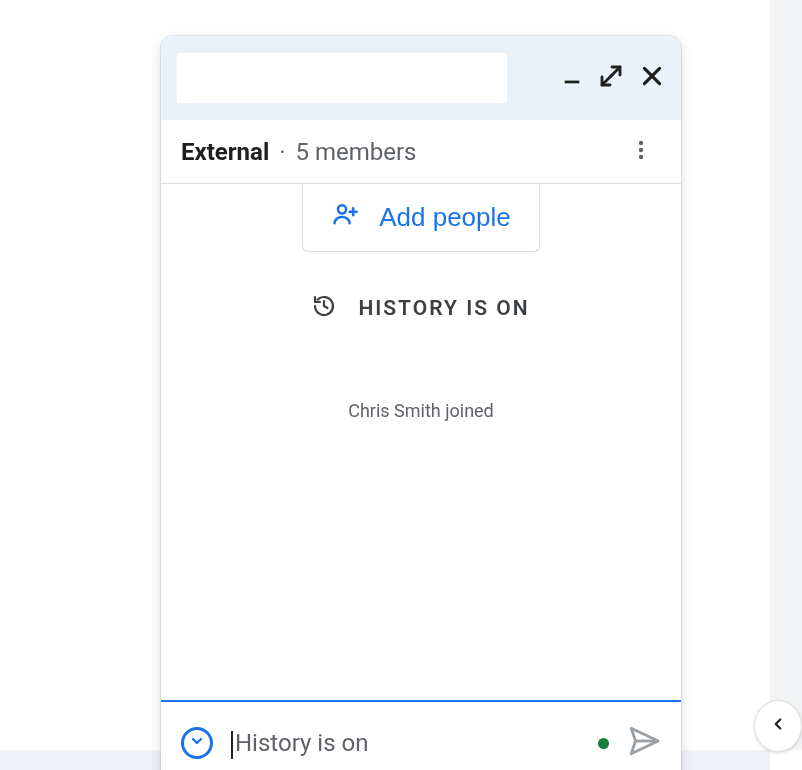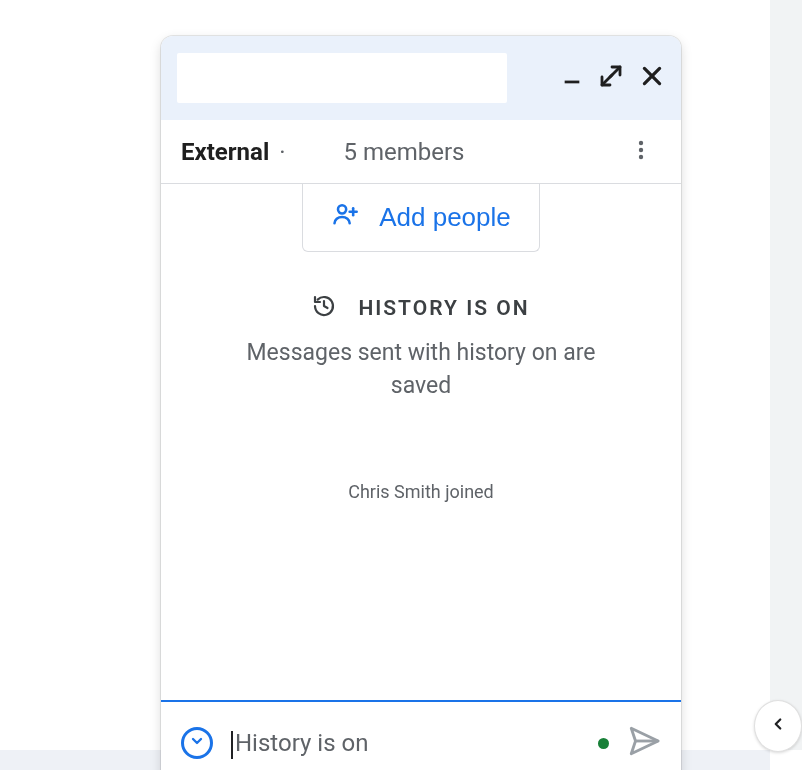--- a/index.html
+++ b/index.html
@@ -93,21 +93,20 @@
     .sub-title {
       font-weight: 700;
       color: #1f1f1f;
     }
     .sub-dot {
       color: #5f6368;
     }
     .sub-members {
       color: #5f6368;
       font-weight: 400;
-      margin-left: 48px;
     }
     .more-btn {
       margin-left: auto;
       width: 40px;
       height: 40px;
       display: flex;
       align-items: center;
       justify-content: center;
       cursor: pointer;
       border-radius: 50%;
@@ -304,21 +303,20 @@
     <div class="history-row">
       <span>
         <svg width="24" height="24" viewBox="0 0 24 24" fill="none" stroke="#3c4043" stroke-width="2.2" stroke-linecap="round" stroke-linejoin="round">
             <path d="M3 12a9 9 0 1 0 2.64-6.36"></path>
             <polyline points="3 3 3 8 8 8"></polyline>
             <polyline points="12 7 12 12 15.5 14"></polyline>
           </svg>
       </span>
       <span class="history-title">HISTORY IS ON</span>
     </div>
-    <div class="history-desc">Messages sent with history on are saved</div>
 
     <div class="joined-msg">Chris Smith joined</div>
   </div>
 
   <div class="compose">
     <div class="chevron-circle">
       <span>
         <svg width="16" height="16" viewBox="0 0 24 24" fill="none" stroke="#1a73e8" stroke-width="3.5" stroke-linecap="round" stroke-linejoin="round">
             <polyline points="6 9 12 15 18 9"></polyline>
           </svg>

